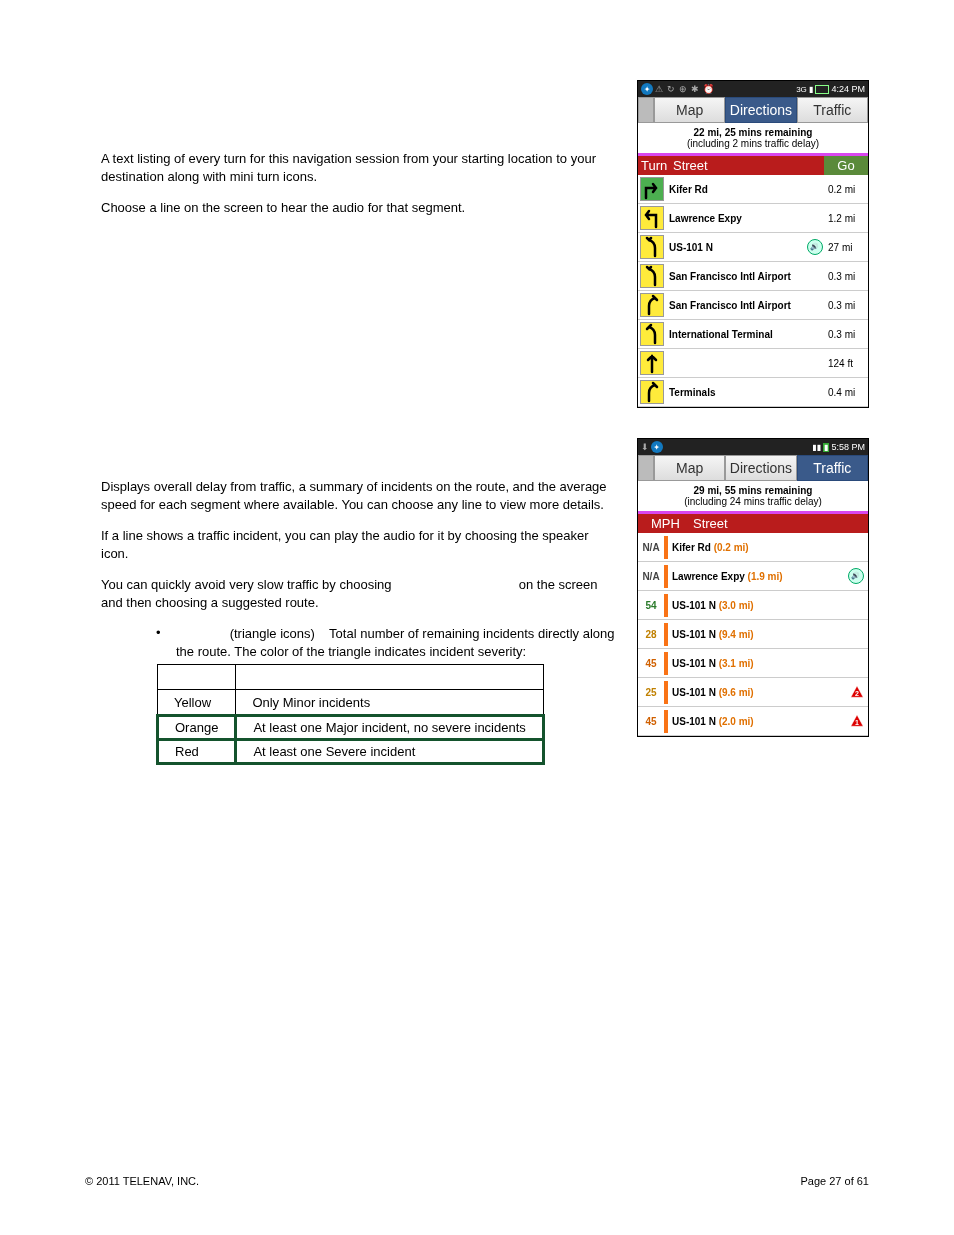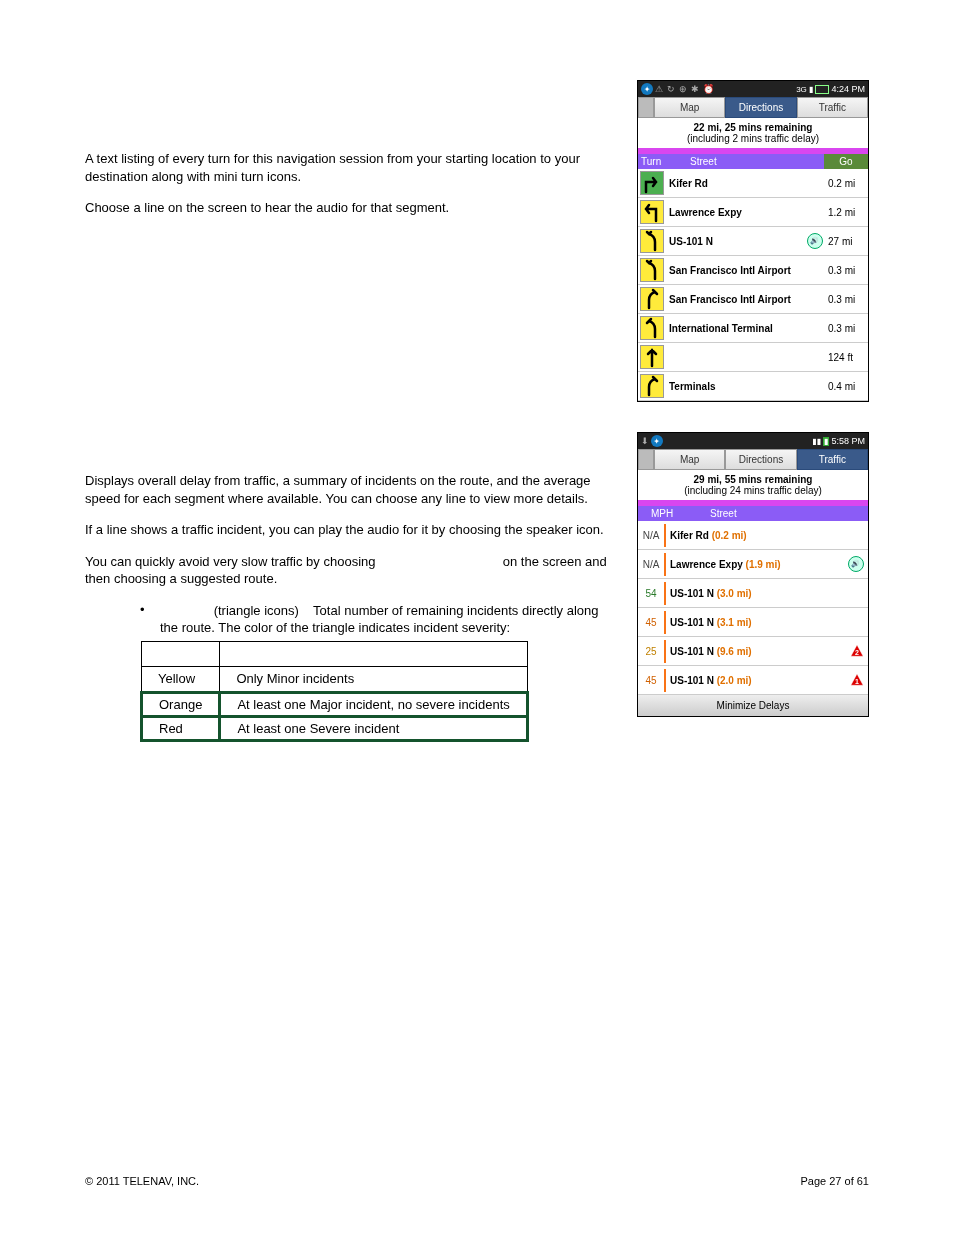--- a/index.html
+++ b/index.html
@@ -16,21 +16,21 @@
     padding: 80px 85px 30px 85px;
     box-sizing: border-box;
     font-size: 13px;
     color: #000;
   }
   .content-row {
     display: flex;
     align-items: flex-start;
     margin-bottom: 30px;
   }
-  .text-col { flex: 1; padding-right: 20px; padding-top: 70px;}
+  .text-col { flex: 1; padding-right: 20px; padding-top: 70px; margin-left: 16px;}
   .text-col.no-top {padding-top:40px;}
   .text-col p { margin: 0 0 14px 0; line-height: 1.35; }
   .ss-col { width: 232px; flex-shrink: 0; }
 
   
   .phone {
     border: 1px solid #000;
     background: #fff;
     font-size: 10px;
   }
@@ -44,40 +44,40 @@
     padding: 0 3px;
     font-size: 9px;
   }
   .sb-left { display: flex; gap: 2px; align-items: center; }
   .sb-left .ci { width:10px; height:10px; display:inline-block; color:#aaa;}
   .circle-blue { width:12px;height:12px;border-radius:50%; background:#1279c0; color:#fff; display:inline-flex;align-items:center;justify-content:center;font-size:8px;}
   .sb-right { display:flex; align-items:center; gap:2px;}
   .battery { width:12px;height:7px;border:1px solid #8f8; display:inline-block;}
 
   .tabbar { display:flex; background:#dadada; }
-  .tabbar .tab { flex:1; text-align:center; padding:4px 0; font-size:10px; color:#333; border:1px solid #999; background: linear-gradient(#f5f5f5,#ddd);}
+  .tabbar .tab { flex:1; text-align:center; padding:4px 0; font-size:14px; color:#333; border:1px solid #999; background: linear-gradient(#f5f5f5,#ddd);}
   .tabbar .tab.active { background:#3a5a8a; color:#fff; border:1px solid #2a4a7a;}
   .tabbar .tab:first-child{width:14px;flex:0 0 14px;background:#bbb;}
   .summary {
-    text-align:center; padding:4px 2px; font-weight:bold; font-size:10px; border-bottom:6px solid #d946ef;
+    text-align:center; padding:4px 2px; font-weight:bold; font-size:10px; border-bottom:3px solid #d946ef;
   }
   .summary .sub { font-weight:normal; display:block; }
-  .colheaders { display:flex; background:#8b5cf6; color:#fff; font-size:10px;gap:17px;}
+  .colheaders { display:flex; background:#b91c1c; color:#fff; font-size:13px;}
   .colheaders div { padding:2px 3px; }
   .ch-turn{width:26px;}
   .ch-street{flex:1;}
   .ch-go{width:38px; background:#5a8a3a; text-align:center;}
 
   .dir-row { display:flex; border-bottom:1px solid #ccc; align-items:center; min-height:28px;}
   .dir-row .turn-icon { width:22px; height:22px; margin:2px; background:#ffeb3b; border:1px solid #999; display:flex;align-items:center;justify-content:center;}
   .dir-row .turn-icon.green{background:#4caf50;}
   .dir-row .street { flex:1; font-weight:bold; font-size:10px; padding:2px 3px; display:flex;align-items:center;justify-content:space-between;}
   .dir-row .dist { width:38px; text-align:left; font-size:10px; padding:2px;}
 
-  .mph-box { width:22px; text-align:center; font-weight:normal; font-size:10px; padding:6px 2px; border-right:2px solid #f97316;}
+  .mph-box { width:22px; text-align:center; font-weight:bold; font-size:10px; padding:6px 2px; border-right:4px solid #f97316;}
   .mph-green{color:#2a7a2a;}
   .mph-yellow{color:#c08000;}
   .mph-orange{color:#d06000;}
   .mph-na{color:#444;}
   .traf-row{display:flex;border-bottom:1px solid #ccc;align-items:center;min-height:28px;}
   .traf-street{flex:1;padding:2px 4px;font-weight:bold;font-size:10px;display:flex;align-items:center;justify-content:space-between;}
   .traf-street .mi{color:#e07000;font-weight:bold;}
   .min-delay{background:linear-gradient(#eee,#ccc);text-align:center;padding:5px;font-size:10px;}
 
   .tri{width:14px;height:14px;display:inline-block;}
@@ -334,20 +334,26 @@
                 <span class="spk">🔊</span>
               </div>
             </div>
             <div class="traf-row">
               <div class="mph-box mph-green">54</div>
               <div class="traf-street">
                 <span>US-101 N <span class="mi">(3.0 mi)</span></span>
               </div>
             </div>
             <div class="traf-row">
+              <div class="mph-box mph-yellow">28</div>
+              <div class="traf-street">
+                <span>US-101 N <span class="mi">(9.4 mi)</span></span>
+              </div>
+            </div>
+            <div class="traf-row">
               <div class="mph-box mph-orange">45</div>
               <div class="traf-street">
                 <span>US-101 N <span class="mi">(3.1 mi)</span></span>
               </div>
             </div>
             <div class="traf-row">
               <div class="mph-box mph-yellow">25</div>
               <div class="traf-street">
                 <span>US-101 N <span class="mi">(9.6 mi)</span></span>
                 <span class="tri"><svg viewBox="0 0 16 16">
@@ -360,21 +366,20 @@
               <div class="mph-box mph-orange">45</div>
               <div class="traf-street">
                 <span>US-101 N <span class="mi">(2.0 mi)</span></span>
                 <span class="tri"><svg viewBox="0 0 16 16">
                     <path d="M8 1 L15 14 L1 14 Z" fill="#d00" stroke="#fff" stroke-width="0.5"></path>
                     <text x="8" y="12" text-anchor="middle" font-size="8" fill="#fff" font-weight="bold">1</text>
                   </svg></span>
               </div>
             </div>
           </div>
-        <div class="min-delay">Minimize Delays</div>
       </div>
     </div>
   </div>
 
   <div class="footer">
     <span>© 2011 TELENAV, INC.</span>
     <span>Page 27 of 61</span>
   </div>
 </div>
 

